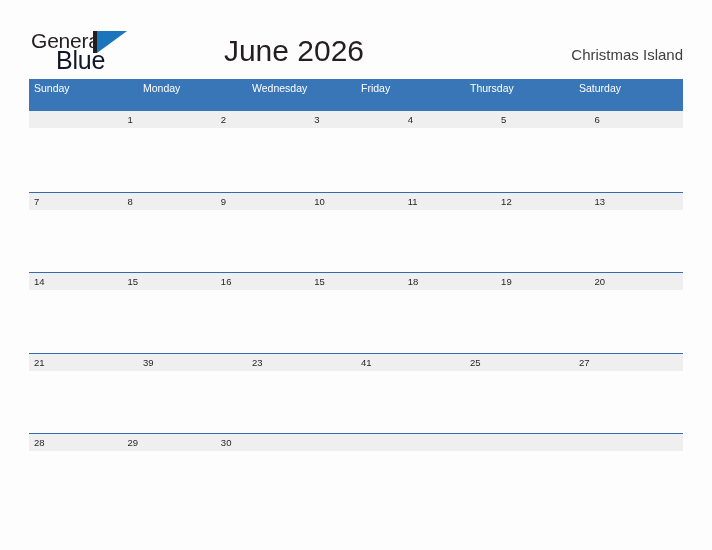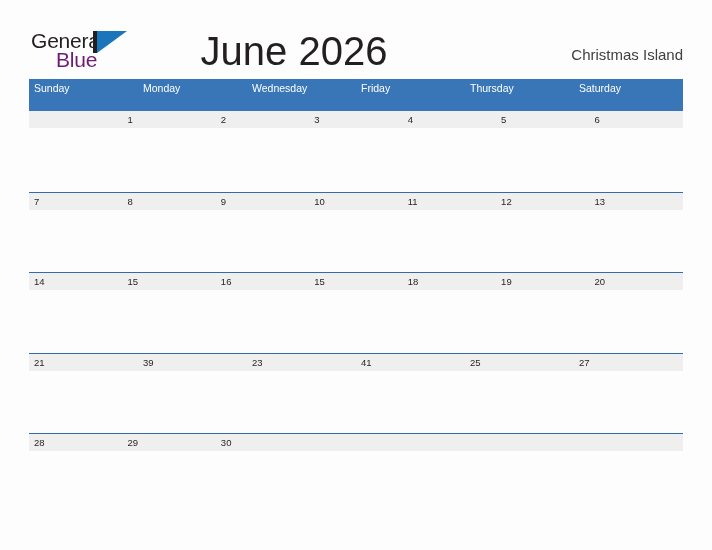--- a/index.html
+++ b/index.html
@@ -42,23 +42,23 @@
     font-size: 21px;
     letter-spacing: -0.2px;
     color: #231f20;
     line-height: 24px;
     white-space: nowrap;
   }
   .logo-blue {
     position: absolute;
     left: 25px;
     top: 19px;
-    font-size: 21px;
+    font-size: 25px;
     letter-spacing: -0.2px;
-    color: #701a75;
+    color: #0f172a;
     line-height: 24px;
     white-space: nowrap;
   }
   .logo-flag {
     position: absolute;
     left: 62px;
     top: 2px;
     width: 34px;
     height: 22px;
   }
@@ -79,21 +79,21 @@
     height: 22px;
     background: #231f20;
   }
 
   .cal-title {
     position: absolute;
     left: 0;
     top: 33px;
     width: 588px;
     text-align: center;
-    font-size: 40px;
+    font-size: 30px;
     color: #231f20;
     font-weight: normal;
     line-height: 36px;
   }
   .cal-location {
     position: absolute;
     right: 29px;
     top: 45px;
     font-size: 15px;
     color: #404040;

